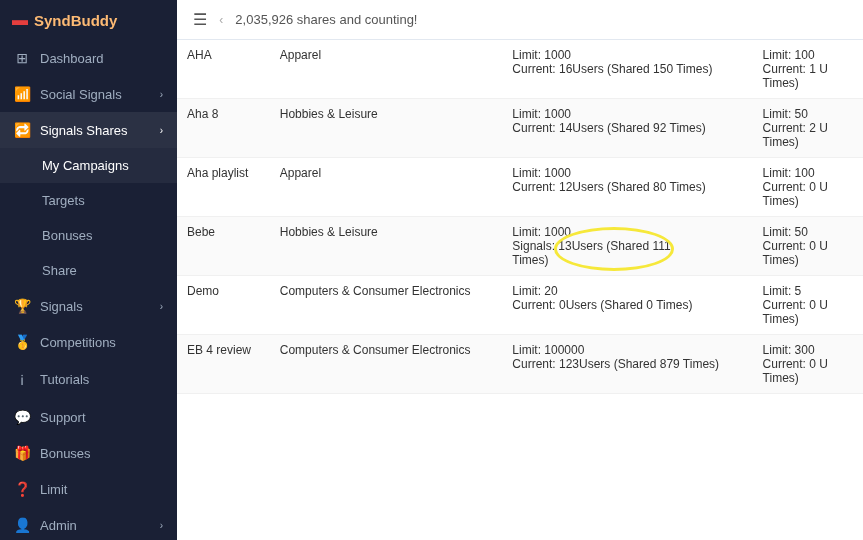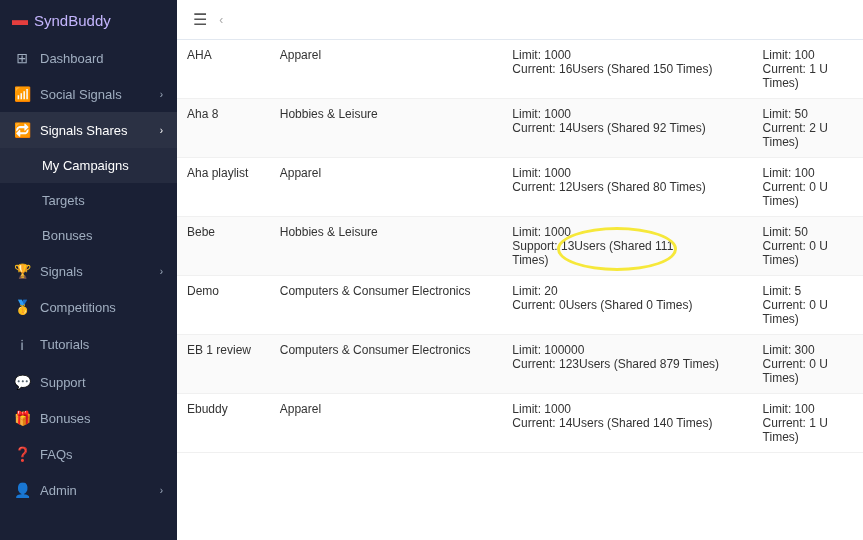--- a/index.html
+++ b/index.html
@@ -23,23 +23,23 @@
       align-items: center;
       gap: 6px;
       height: 40px;
     }
     .logo-icon {
       color: #e53e3e;
       font-weight: bold;
       font-size: 16px;
     }
     .logo-text {
-      color: #c4b5fd;
+      color: #fdba74;
       font-size: 15px;
-      font-weight: normal;
+      font-weight: bold;
     }
     .sidebar-nav {
       flex: 1;
       overflow-y: auto;
     }
     .nav-item {
       display: flex;
       align-items: center;
       padding: 10px 14px;
       cursor: pointer;
@@ -121,20 +121,23 @@
       </div>
       <div class="nav-item sub active-sub">
         <span>My Campaigns</span>
       </div>
       <div class="nav-item sub">
         <span>Targets</span>
       </div>
       <div class="nav-item sub">
         <span>Bonuses</span>
       </div>
+      <div class="nav-item sub">
+        <span>Share</span>
+      </div>
       <div class="nav-item">
         <span class="nav-icon">🏆</span>
         <span>Signals</span>
         <span class="nav-arrow">›</span>
       </div>
       <div class="nav-item">
         <span class="nav-icon">🥇</span>
         <span>Competitions</span>
       </div>
       <div class="nav-item">
@@ -144,34 +147,35 @@
       <div class="nav-item">
         <span class="nav-icon">💬</span>
         <span>Support</span>
       </div>
       <div class="nav-item">
         <span class="nav-icon">🎁</span>
         <span>Bonuses</span>
       </div>
       <div class="nav-item">
         <span class="nav-icon">❓</span>
-        <span>FAQs</span>
+        <span>Limit</span>
       </div>
       <div class="nav-item">
         <span class="nav-icon">👤</span>
         <span>Admin</span>
         <span class="nav-arrow">›</span>
       </div>
     </nav>
 </div>
 
 <div class="main">
   <div class="topbar">
     <span class="hamburger">☰</span>
     <span class="breadcrumb-arrow">‹</span>
+    <span class="share-count">2,035,926 shares and counting!</span>
   </div>
   <div class="content">
     <table>
       <tbody id="table-body">
       <tr>
             <td>AHA</td>
             <td>Apparel</td>
             <td style="min-width: 180px;">Limit: 1000<br>Current: 16Users (Shared 150 Times)</td>
             <td style="min-width: 100px;">Limit: 100<br>Current: 1 U<br>Times)</td>
           </tr>
@@ -183,37 +187,31 @@
           </tr>
           <tr>
             <td>Aha playlist</td>
             <td>Apparel</td>
             <td style="min-width: 180px;">Limit: 1000<br>Current: 12Users (Shared 80 Times)</td>
             <td style="min-width: 100px;">Limit: 100<br>Current: 0 U<br>Times)</td>
           </tr>
           <tr class="highlight-row">
             <td>Bebe</td>
             <td>Hobbies &amp; Leisure</td>
-            <td style="min-width: 180px;"><div>Limit: 1000</div><div style="position: relative; display: inline-block;"><span>Support: </span><span style="position: relative; text-align: right;">13Users (Shared 111<div style="position: absolute; width: 120px; height: 44px; border: 3px solid rgb(246, 232, 58); border-radius: 50%; top: -12px; left: -4px; pointer-events: none;"></div></span></div><div>Times)</div></td>
+            <td style="min-width: 180px;"><div>Limit: 1000</div><div style="position: relative; display: inline-block;"><span>Signals: </span><span style="position: relative; text-align: right;">13Users (Shared 111<div style="position: absolute; width: 120px; height: 44px; border: 3px solid rgb(246, 232, 58); border-radius: 50%; top: -12px; left: -4px; pointer-events: none;"></div></span></div><div>Times)</div></td>
             <td style="min-width: 100px;">Limit: 50<br>Current: 0 U<br>Times)</td>
           </tr>
           <tr>
             <td>Demo</td>
             <td>Computers &amp; Consumer Electronics</td>
             <td style="min-width: 180px;">Limit: 20<br>Current: 0Users (Shared 0 Times)</td>
             <td style="min-width: 100px;">Limit: 5<br>Current: 0 U<br>Times)</td>
           </tr>
           <tr>
-            <td>EB 1 review</td>
+            <td>EB 4 review</td>
             <td>Computers &amp; Consumer Electronics</td>
             <td style="min-width: 180px;">Limit: 100000<br>Current: 123Users (Shared 879 Times)</td>
             <td style="min-width: 100px;">Limit: 300<br>Current: 0 U<br>Times)</td>
-          </tr>
-          <tr>
-            <td>Ebuddy</td>
-            <td>Apparel</td>
-            <td style="min-width: 180px;">Limit: 1000<br>Current: 14Users (Shared 140 Times)</td>
-            <td style="min-width: 100px;">Limit: 100<br>Current: 1 U<br>Times)</td>
           </tr>
         </tbody>
     </table>
   </div>
 </div>
 
 </body></html>

